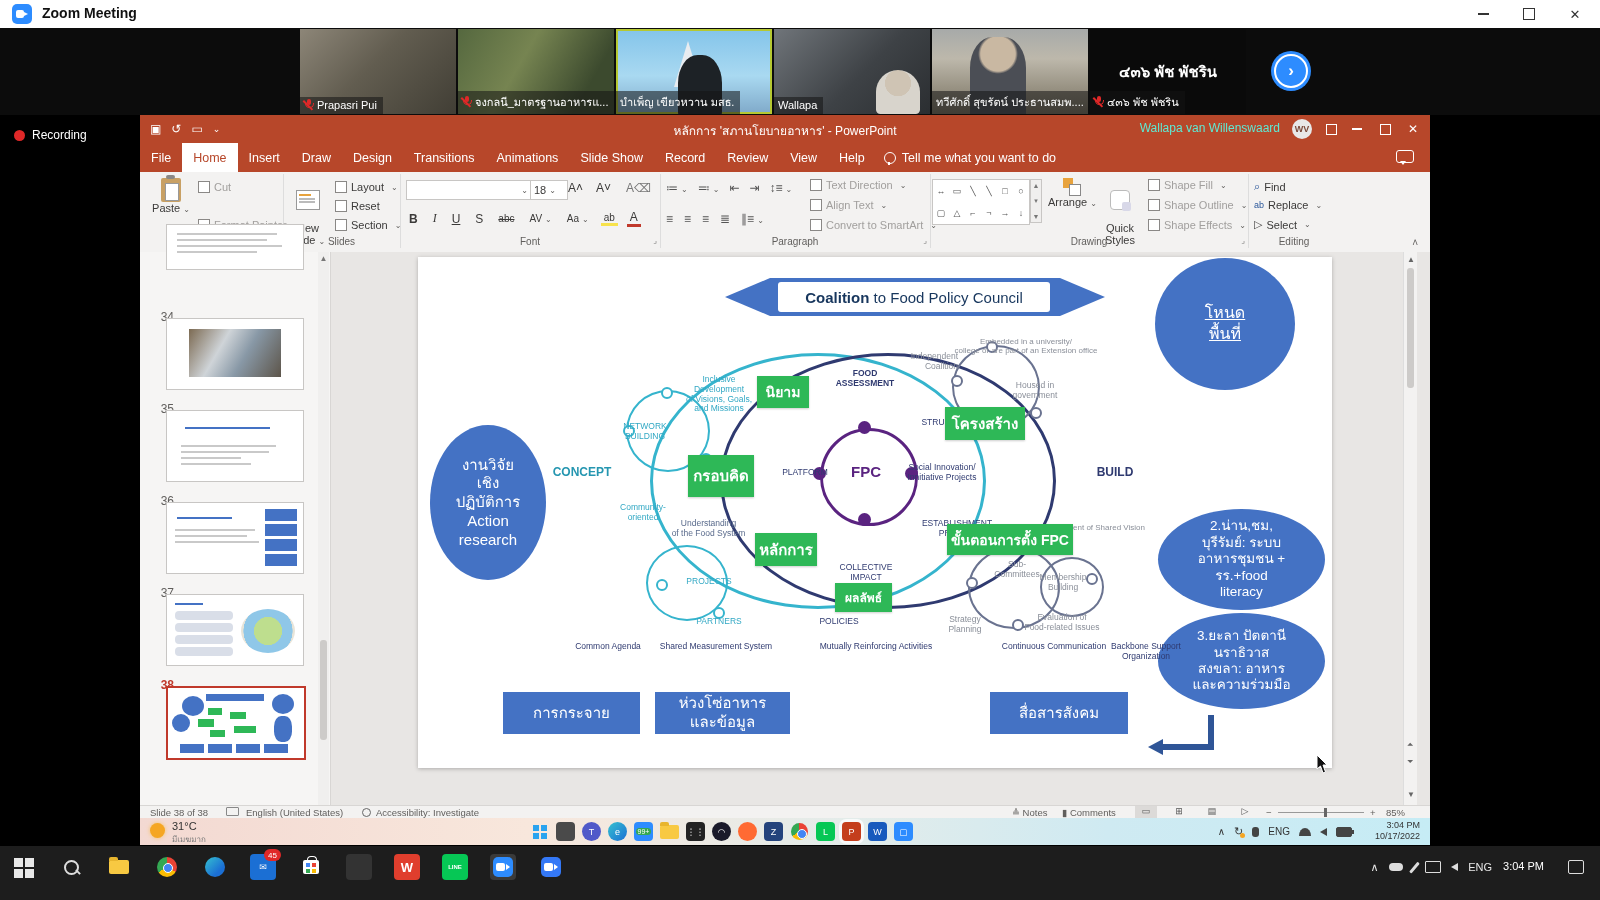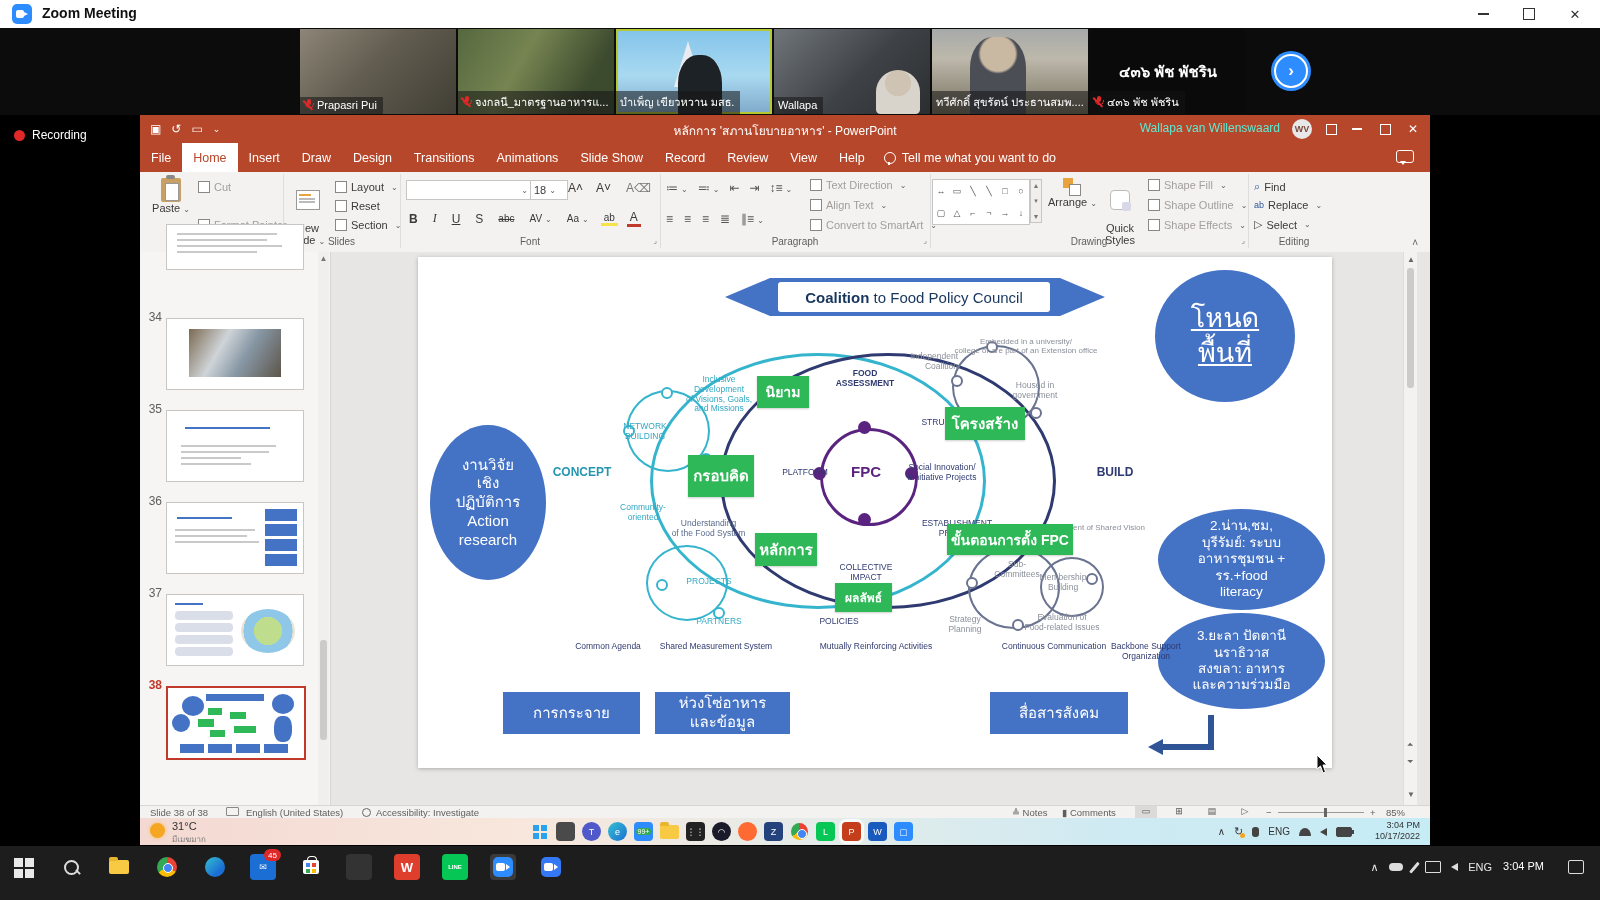--- a/index.html
+++ b/index.html
@@ -82,21 +82,21 @@
   .arrange-ic{margin:0 auto;width:18px;height:18px;position:relative;}
   .arrange-ic::before{content:"";position:absolute;left:0;top:0;width:10px;height:10px;background:#e8a33d;}
   .arrange-ic::after{content:"";position:absolute;left:6px;top:6px;width:10px;height:10px;background:#fff;border:1px solid #888;}
   .qs-ic{margin:0 auto;width:18px;height:18px;background:#fff;border:1px solid #bbb;border-radius:4px;position:relative;}
   .qs-ic::after{content:"";position:absolute;right:-2px;bottom:-2px;width:9px;height:9px;background:#d8d8e8;border-radius:2px;}
   .dlg{position:absolute;right:3px;bottom:3px;font-size:8px;color:#777;}
   .collapse{position:absolute;right:12px;bottom:4px;font-size:10px;color:#605e5c;}
 
   .body-area{left:0;top:137px;width:1290px;height:553px;background:#e8e6e4;}
   .thumb-panel{position:absolute;left:0;top:0;width:190px;height:553px;background:#f6f5f4;border-right:1px solid #d8d6d4;}
-  .thumb-num{position:absolute;left:4px;width:18px;text-align:right;font-size:12px;color:#605e5c;}
+  .thumb-num{position:absolute;left:16px;width:18px;text-align:right;font-size:12px;color:#605e5c;}
   .thumb{position:absolute;left:26px;width:136px;height:70px;background:#fff;border:1px solid #c8c6c4;overflow:hidden;}
   .thumb.sel{border:2px solid #c0392b;}
   .tline{position:absolute;height:2px;background:#b9c6dd;}
   .tline.g{background:#c9c9c9;height:1.5px;}
   .tblue{position:absolute;background:#4472c4;}
   .tgreen{position:absolute;background:#2eb857;}
   .tgray{position:absolute;background:#d9dee8;}
   .panel-scroll{position:absolute;right:1px;top:0;width:11px;height:553px;background:#f0efee;}
   .panel-scroll .pthumb{position:absolute;left:2px;top:388px;width:7px;height:100px;background:#cdcbc9;border-radius:3px;}
   .panel-scroll .up{position:absolute;left:0;top:2px;width:11px;text-align:center;font-size:8px;color:#777;}
@@ -542,21 +542,21 @@
           <span class="banner-l"></span>
           <span class="banner-bar"></span>
           <span class="banner-r"></span>
           <div class="banner-pill"><b>Coalition</b><span> to Food Policy Council</span></div>
 
           <div class="bluecircle pre" style="left:12px;top:168px;width:116px;height:155px;font-size:15px;line-height:1.25;">งานวิจัย
 เชิง
 ปฏิบัติการ
 Action
 research</div>
-          <div class="bluecircle pre" style="left:737px;top:13px;width:140px;height:132px;font-size:27px;line-height:1.3;text-decoration:underline;">โหนด
+          <div class="bluecircle pre" style="left:737px;top:1px;width:140px;height:132px;font-size:16px;line-height:1.3;text-decoration:underline;">โหนด
 พื้นที่</div>
           <div class="bluecircle pre" style="left:740px;top:252px;width:167px;height:101px;font-size:13.5px;line-height:1.22;">2.น่าน,ชม,
 บุรีรัมย์: ระบบ
 อาหารชุมชน +
 รร.+food
 literacy</div>
           <div class="bluecircle pre" style="left:740px;top:356px;width:167px;height:96px;font-size:13.5px;line-height:1.22;">3.ยะลา ปัตตานี
 นราธิวาส
 สงขลา: อาหาร
 และความร่วมมือ</div>

